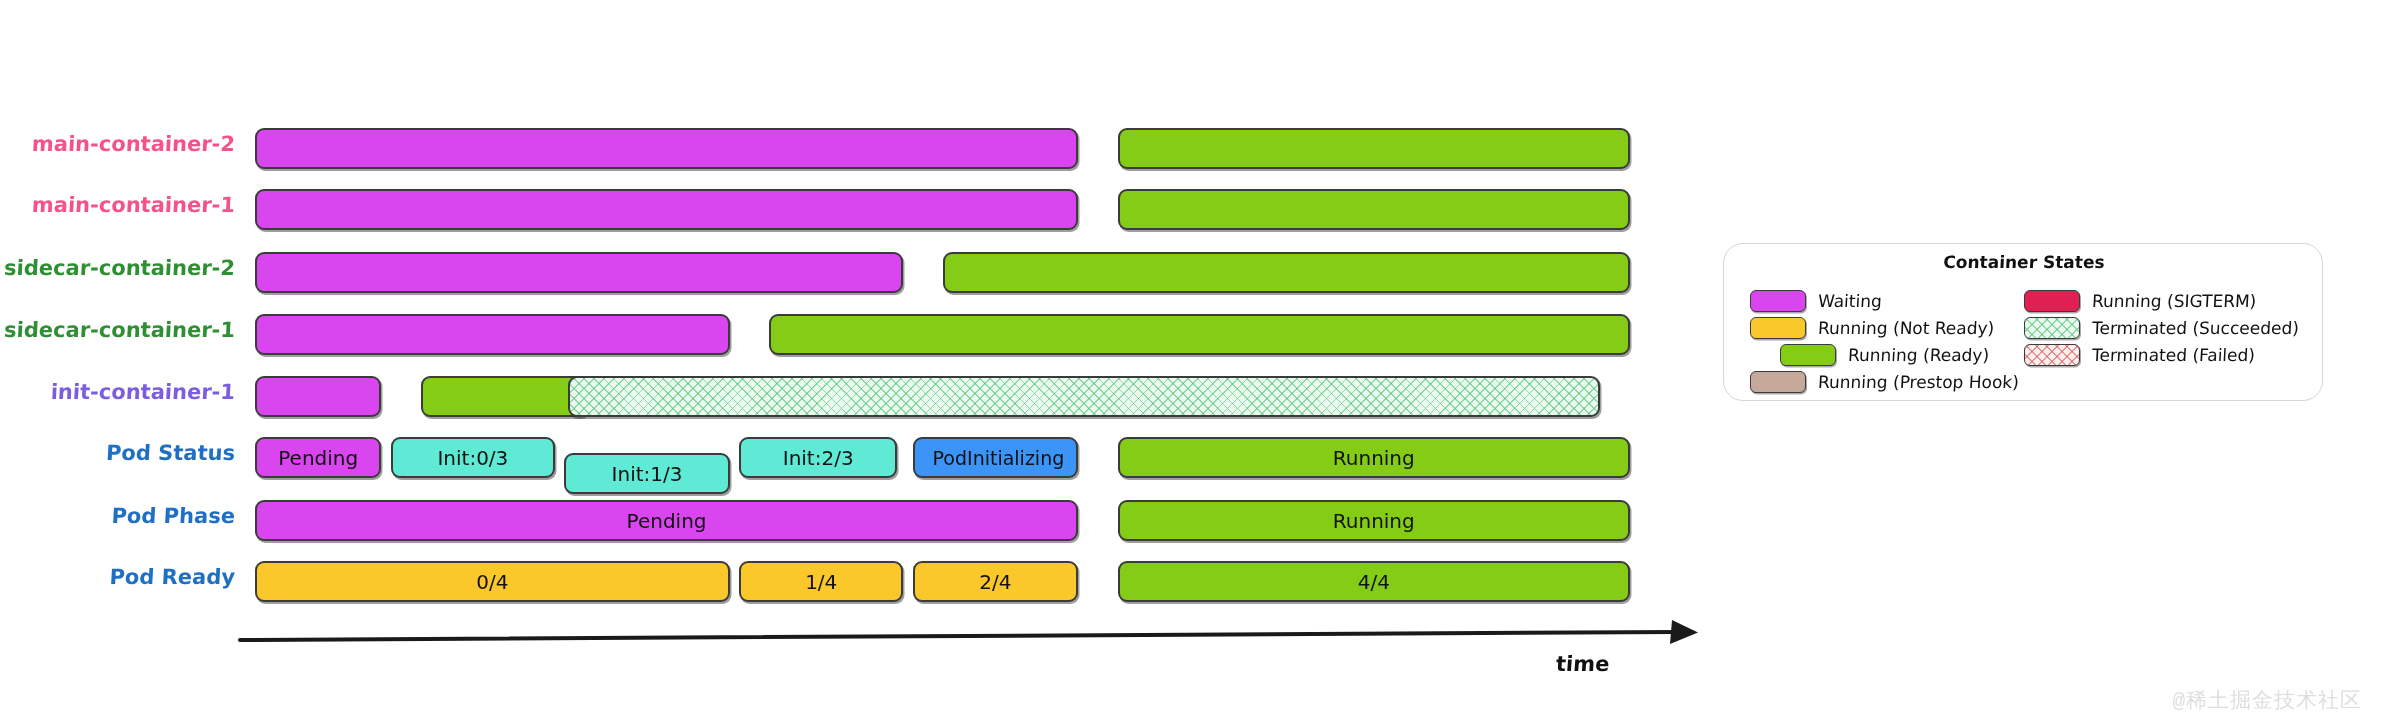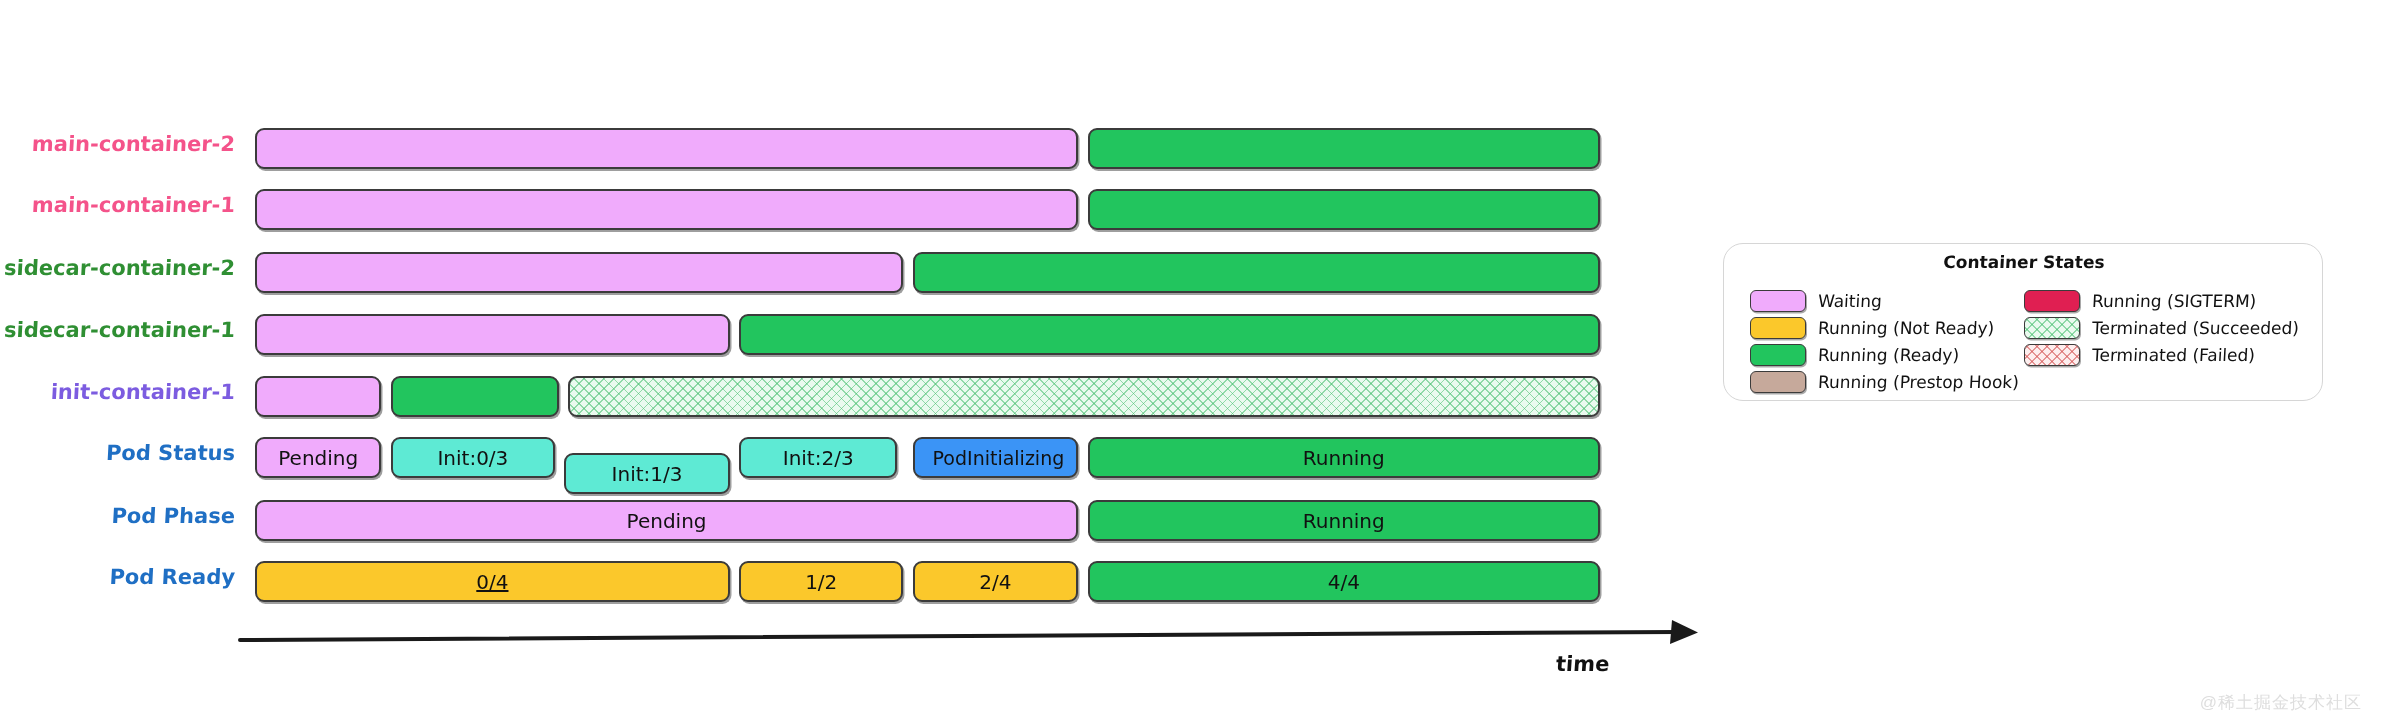--- a/index.html
+++ b/index.html
@@ -34,22 +34,22 @@
     justify-content:center;
     font-size:20px;
     color:#111;
     font-family:"DejaVu Sans", sans-serif;
     box-shadow:1.5px 2px 0 rgba(40,40,40,.45);
     overflow:hidden;
     white-space:nowrap;
   }
   .seg.small{font-size:19px;}
 
-  .c-waiting{background:#f0abfc;}
-  .c-ready{background:#22c55e;}
+  .c-waiting{background:#d946ef;}
+  .c-ready{background:#84cc16;margin-left:30px;}
   .c-notready{background:#fbc82b;}
   .c-init{background:#5eead4;}
   .c-podinit{background:#3b94f6;padding-left:6px;}
   .c-prestop{background:#c6a99b;}
   .c-sigterm{background:#e01f52;}
   .c-term-ok{
     background:#eafaef;
     background-image:
       repeating-linear-gradient(45deg, rgba(70,190,110,.55) 0 1.2px, transparent 1.2px 7px),
       repeating-linear-gradient(-45deg, rgba(70,190,110,.55) 0 1.2px, transparent 1.2px 7px);
@@ -88,22 +88,22 @@
   .leg-sw{
     width:56px;height:22px;box-sizing:border-box;
     border:1.8px solid #3b3b3b;border-radius:6px;
     box-shadow:1px 1.5px 0 rgba(40,40,40,.4);
     flex:0 0 auto;
   }
   .leg-txt{font-size:17px;color:#111;white-space:nowrap;transform:skewX(-3deg);}
 
   #watermark{
     position:absolute;right:22px;bottom:12px;
-    font-size:17px;color:#dedede;
-    font-family:Liberation Sans, sans-serif;
+    font-size:21px;color:#dedede;
+    font-family:Liberation Mono, monospace;
     letter-spacing:1px;
   }
 </style>
 </head>
 <body>
 
 <div id="stage">
 
   <div id="rows-layer">
       <div class="lbl-box" style="top: 132px; color: rgb(244, 83, 138);">main-container-2</div>
@@ -126,22 +126,22 @@
       <div class="seg c-waiting" style="left: 255px; top: 437px; width: 126.43px;">Pending</div>
       <div class="seg c-init" style="left: 390.845px; top: 437px; width: 164.09px;">Init:0/3</div>
       <div class="seg c-init" style="left: 564.35px; top: 453px; width: 165.435px;">Init:1/3</div>
       <div class="seg c-init" style="left: 739.2px; top: 437px; width: 158px;">Init:2/3</div>
       <div class="seg c-podinit small" style="left: 912.705px; top: 437px; width: 165.435px;">PodInitializing</div>
       <div class="seg c-ready" style="left: 1087.55px; top: 437px; width: 512.445px;">Running</div>
       <div class="lbl-box" style="top: 504px; color: rgb(31, 111, 196);">Pod Phase</div>
       <div class="seg c-waiting" style="left: 255px; top: 500px; width: 823.14px;">Pending</div>
       <div class="seg c-ready" style="left: 1087.55px; top: 500px; width: 512.445px;">Running</div>
       <div class="lbl-box" style="top: 565px; color: rgb(31, 111, 196);">Pod Ready</div>
-      <div class="seg c-notready" style="left: 255px; top: 561px; width: 474.785px; text-decoration: underline;">0/4</div>
-      <div class="seg c-notready" style="left: 739.2px; top: 561px; width: 164.09px;">1/2</div>
+      <div class="seg c-notready" style="left: 255px; top: 561px; width: 474.785px;">0/4</div>
+      <div class="seg c-notready" style="left: 739.2px; top: 561px; width: 164.09px;">1/4</div>
       <div class="seg c-notready" style="left: 912.705px; top: 561px; width: 165.435px;">2/4</div>
       <div class="seg c-ready" style="left: 1087.55px; top: 561px; width: 512.445px;">4/4</div>
     </div>
 
   <svg id="axis" viewBox="0 0 1460 44">
     <line x1="2" y1="26" x2="1440" y2="18" stroke="#1a1a1a" stroke-width="4" stroke-linecap="round"></line>
     <polygon points="1434,6 1460,18.5 1432,30" fill="#1a1a1a"></polygon>
   </svg>
   <div id="time-label">time</div>
 

